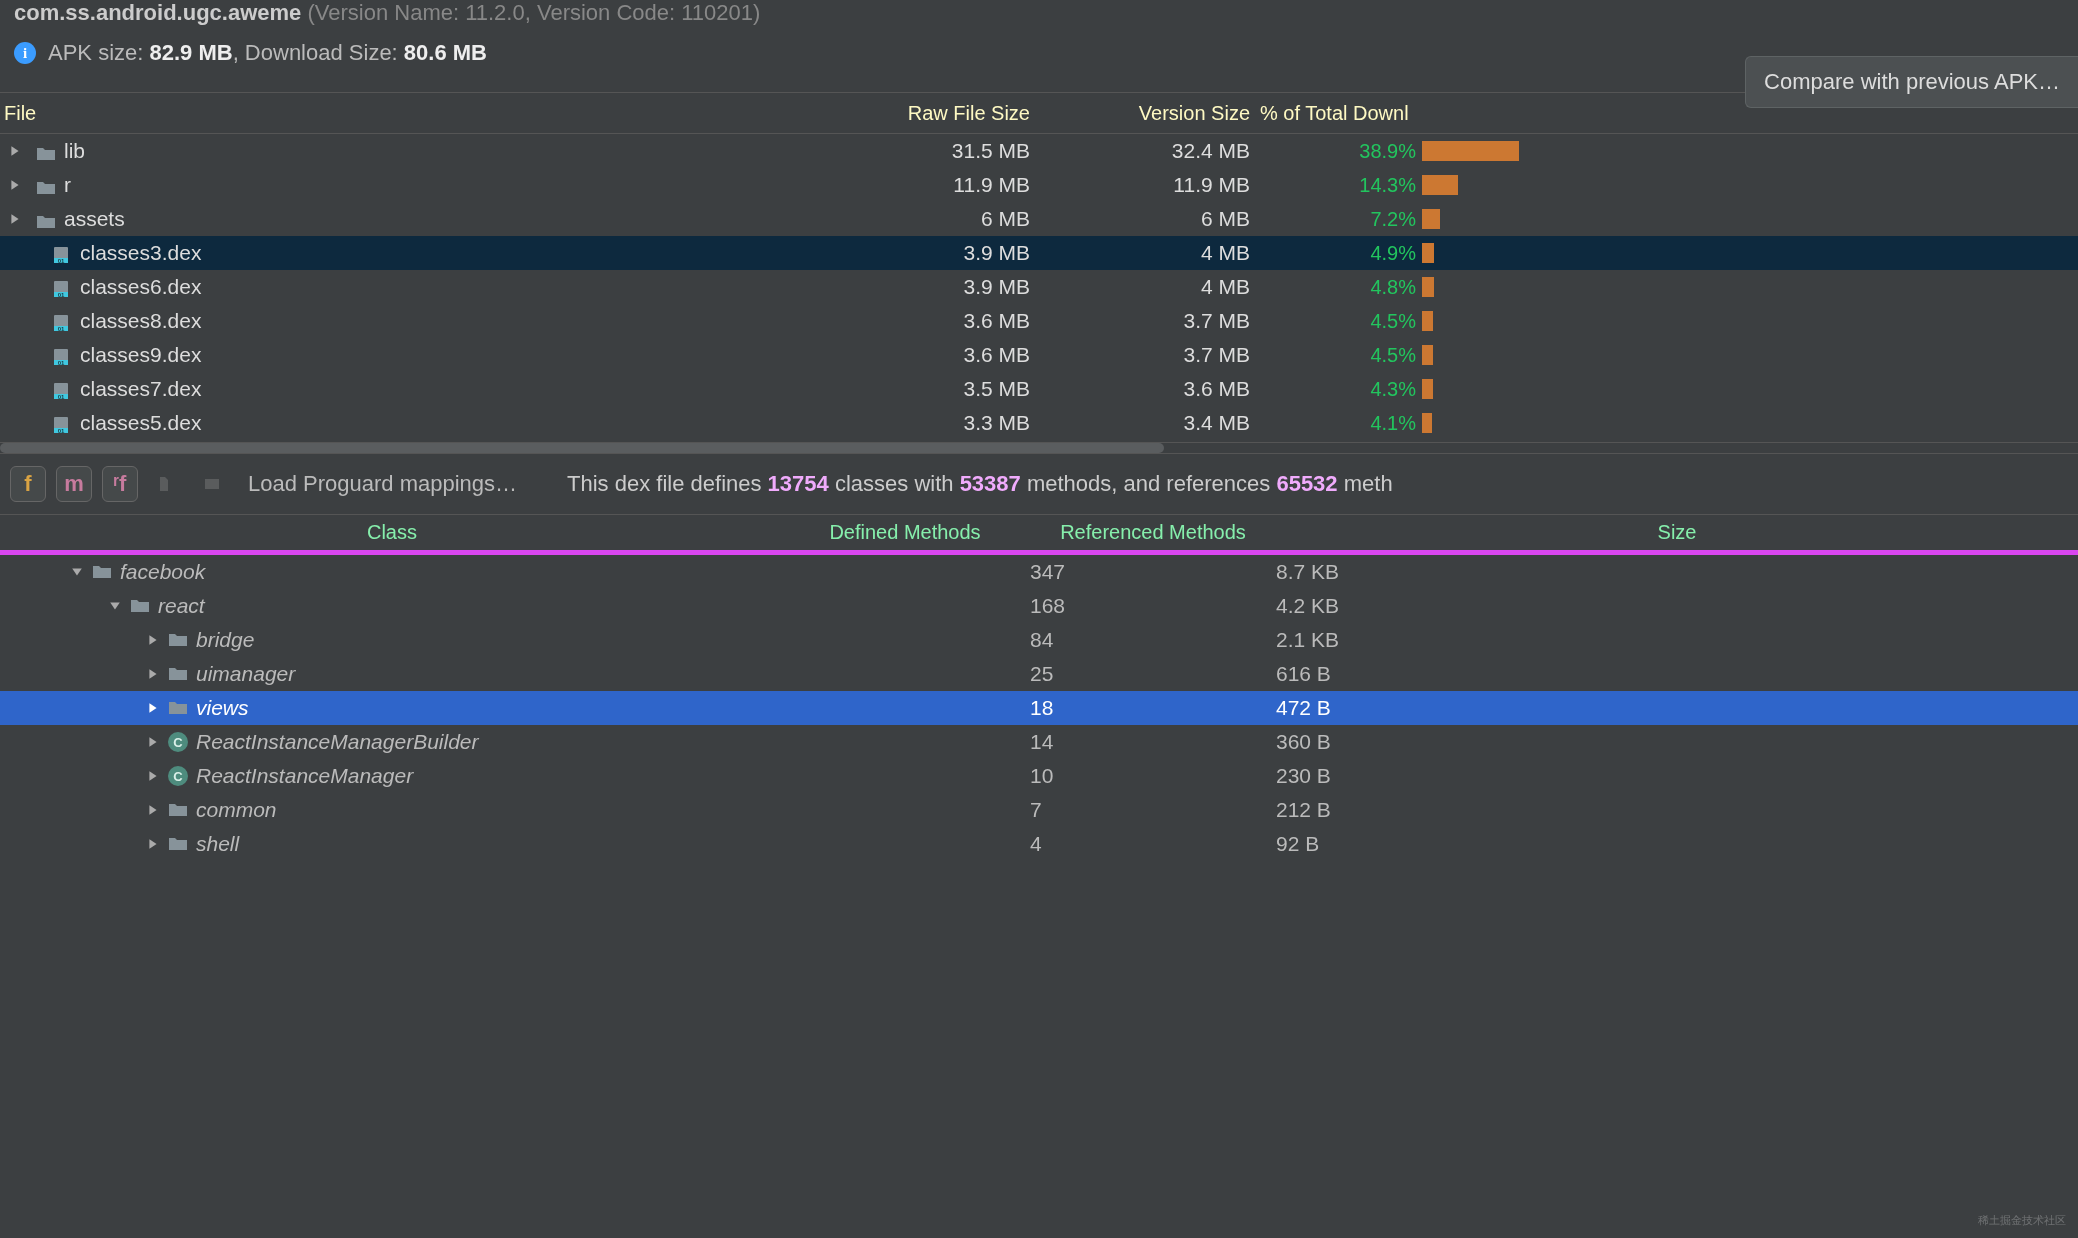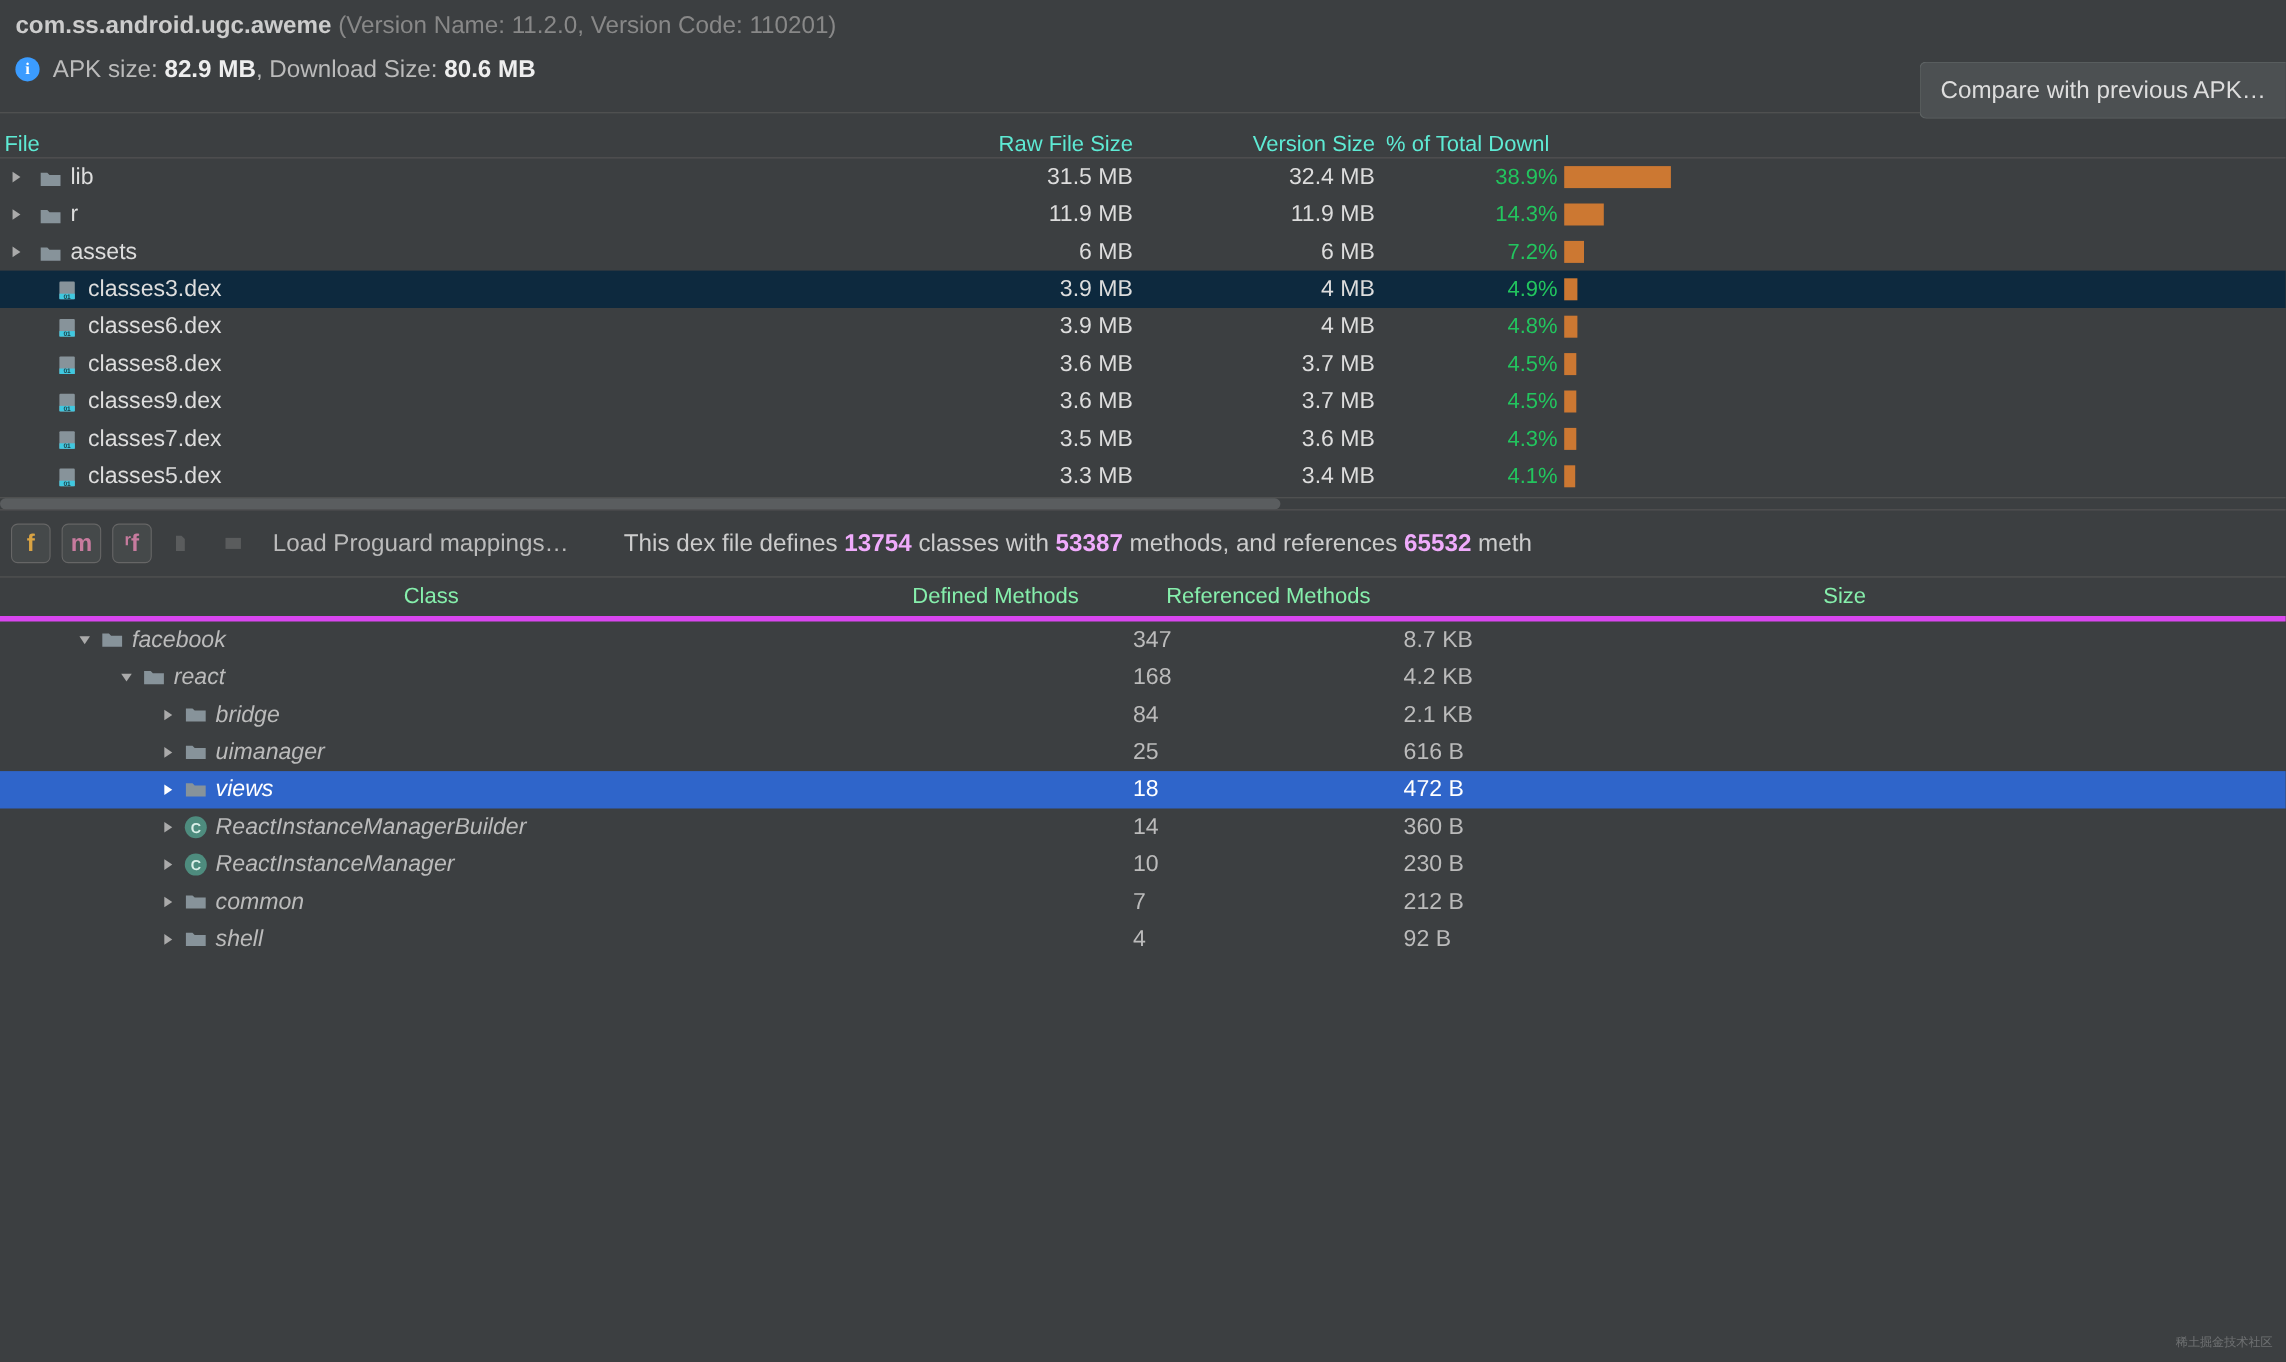--- a/index.html
+++ b/index.html
@@ -6,21 +6,21 @@
   body {
     background: #3c3f41;
     color: #bbbbbb;
     font-family: "Segoe UI", Arial, sans-serif;
     font-size: 18px;
     overflow: hidden;
     width: 2078px;
     height: 1238px;
   }
   .header {
-    padding: 10px 14px 4px 14px;
+    padding: 0 14px 4px 14px;
   }
   .pkg-line {
     font-size: 22px;
     color: #888;
   }
   .pkg-line .pkg { color: #ccc; font-weight: 600; }
   .info-line {
     display: flex;
     align-items: center;
     gap: 12px;
@@ -49,23 +49,23 @@
   }
   .table-section {
     margin-top: 22px;
   }
   .thead {
     display: flex;
     background: #3c3f41;
     border-top: 1px solid #555;
     border-bottom: 1px solid #555;
     font-size: 20px;
-    color: #5eead4;
+    color: #fef9c3;
     height: 42px;
-    align-items: flex-end;
+    align-items: center;
   }
   .col-file { flex: 0 0 820px; padding-left: 4px; }
   .col-raw  { flex: 0 0 220px; text-align: right; padding-right: 10px; }
   .col-dl   { flex: 0 0 220px; text-align: right; padding-right: 10px; }
   .col-pct  { flex: 0 0 160px; text-align: right; padding-right: 4px; display:flex; justify-content:flex-end; align-items:center; }
   .col-bar  { flex: 1 1 auto; padding-left: 2px; display:flex; align-items:center; }
   .rows { }
   .row {
     display: flex;
     height: 34px;

